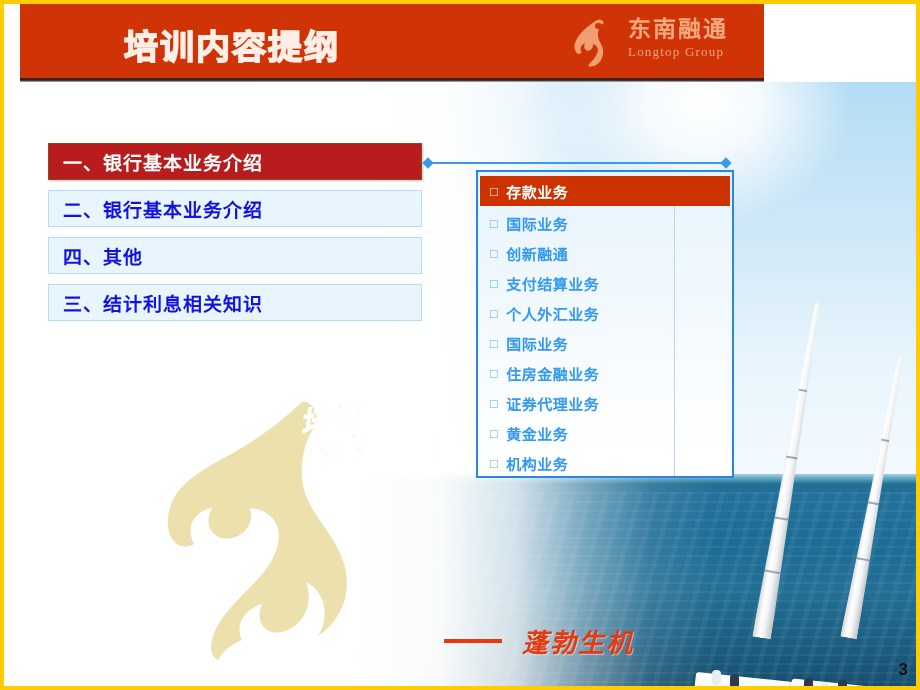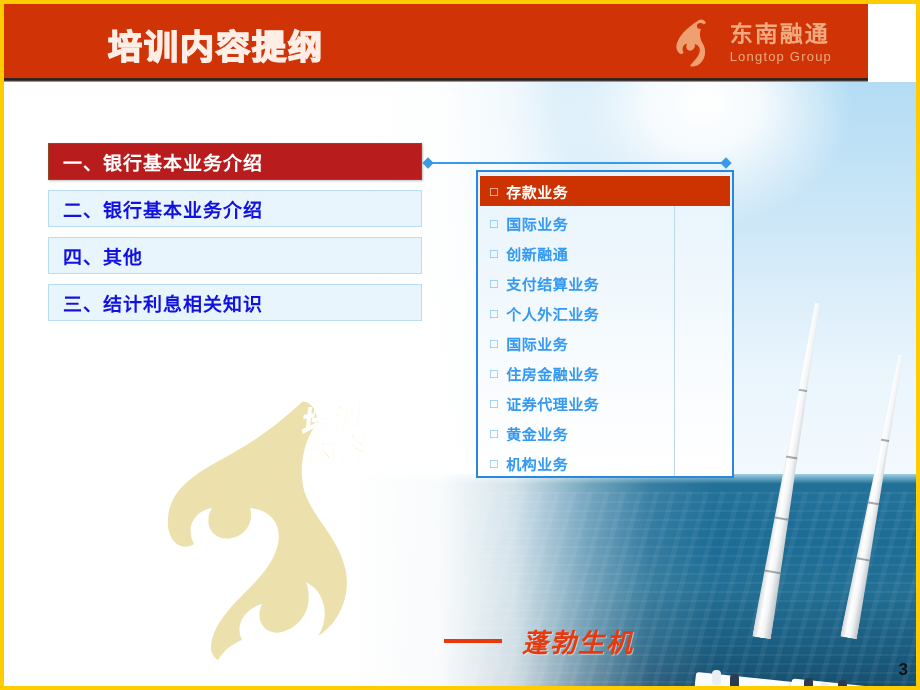--- a/index.html
+++ b/index.html
@@ -99,22 +99,22 @@
   .hull.h2 { left: 786px; top: 604px; width: 148px; height: 32px; transform: rotate(6deg); }
   .crew {
     position: absolute; width: 9px; height: 15px; border-radius: 4px;
     background: #2b3c52;
   }
   .crew.w { background: #e8eef1; }
 
   
   .header {
     position: absolute;
-    left: 0; top: 0;
-    width: 864px;
+    left: 16px; top: 0;
+    width: 744px;
     height: 78px;
     background: #d03305;
     z-index: 6;
   }
   .header::after {
     content: "";
     position: absolute;
     left: 0; right: 0; bottom: 0;
     height: 4px;
     background: linear-gradient(to bottom, #3a2a22 0%, #2a1c16 55%, #cfbfc6 100%);
@@ -129,37 +129,37 @@
     -webkit-text-stroke: 1.6px #ffeee6;
     text-shadow: 0 0 1px rgba(255,255,255,0.85);
     white-space: nowrap;
   }
 
   
   .logo {
     position: absolute;
     right: 36px; top: 14px;
     display: flex;
-    align-items: center;
+    align-items: flex-start;
     gap: 21px;
   }
   .logo-mark {
     width: 34px; height: 50px;
     position: relative;
   }
   .logo-text { line-height: 1; text-align: left; }
   .logo-cn {
     font-size: 23px;
     font-weight: bold;
     color: #f3a97e;
     letter-spacing: 2px;
     white-space: nowrap;
   }
   .logo-en {
-    font-family: Liberation Sans, sans-serif;
+    font-family: Liberation Serif, serif;
     font-size: 13px;
     color: #eda87f;
     letter-spacing: 1.2px;
     margin-top: 4px;
     white-space: nowrap;
   }
 
   
   .watermark {
     position: absolute;

